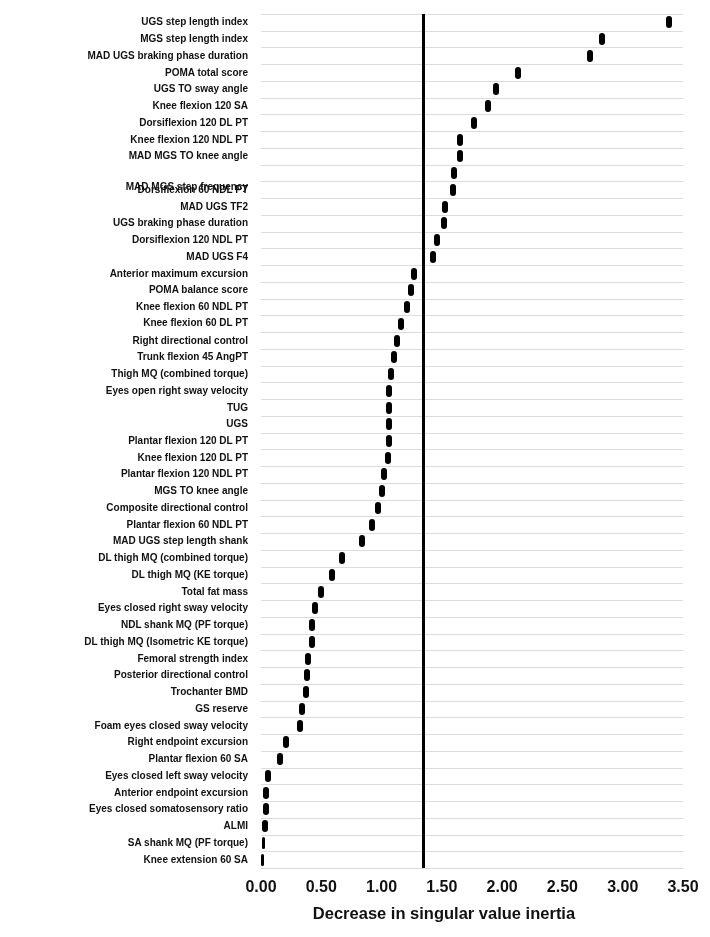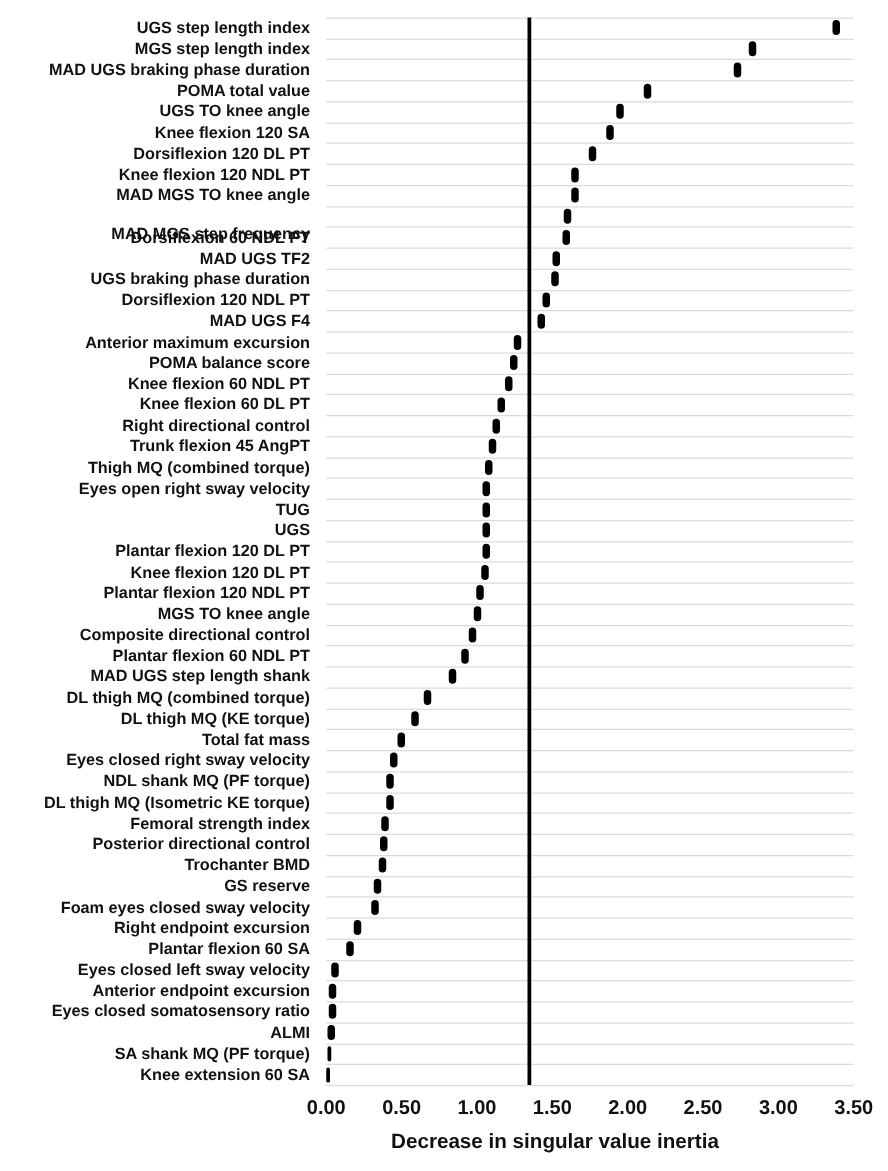--- a/index.html
+++ b/index.html
@@ -1,19 +1,19 @@
 <!DOCTYPE html>
 <html><head>
 <meta charset="utf-8">
 <style>
   html, body { margin: 0; padding: 0; background: #ffffff; }
   body { width: 710px; height: 937px; position: relative; overflow: hidden;
          font-family: "Liberation Sans", sans-serif; color: #111; }
   #chart { position: absolute; left: 0; top: 0; width: 710px; height: 937px; }
-  .row-label { position: absolute; right: 462px; font-weight: bold; font-size: 13px;
+  .row-label { position: absolute; right: 462px; font-weight: bold; font-size: 10px;
                white-space: nowrap; text-align: right; line-height: 16px; }
   .gridline { position: absolute; left: 261px; width: 422px; height: 1px; background: #dcdcdc; }
   .dot { position: absolute; width: 6px; height: 12px; border-radius: 3px; background: #000; }
   .ref-line { position: absolute; width: 3px; background: #000; }
   .tick-label { position: absolute; top: 878px; font-weight: bold; font-size: 16px;
                 transform: translateX(-50%); white-space: nowrap; }
   .x-title { position: absolute; top: 904px; left: 444px; transform: translateX(-50%);
              font-weight: bold; font-size: 16.5px; white-space: nowrap; }
 </style>
 </head>
@@ -72,23 +72,23 @@
       <div class="gridline" style="top: 817.765px; background: rgb(220, 220, 220);"></div>
       <div class="gridline" style="top: 834.51px; background: rgb(220, 220, 220);"></div>
       <div class="gridline" style="top: 851.255px; background: rgb(220, 220, 220);"></div>
       <div class="gridline" style="top: 868px; background: rgb(220, 220, 220);"></div>
       <div class="row-label" style="top: 14.3725px;">UGS step length index</div>
       <div class="dot" title="UGS step length index: 3.38" style="width: 6px; left: 665.531px; top: 16.3725px; background: rgb(0, 0, 0);"></div>
       <div class="row-label" style="top: 31.1176px;">MGS step length index</div>
       <div class="dot" title="MGS step length index: 2.83" style="width: 6px; left: 599.217px; top: 33.1176px; background: rgb(0, 0, 0);"></div>
       <div class="row-label" style="top: 47.8627px;">MAD UGS braking phase duration</div>
       <div class="dot" title="MAD UGS braking phase duration: 2.73" style="width: 6px; left: 587.16px; top: 49.8627px; background: rgb(0, 0, 0);"></div>
-      <div class="row-label" style="top: 64.6078px;">POMA total value</div>
+      <div class="row-label" style="top: 64.6078px;">POMA total score</div>
       <div class="dot" title="POMA total score: 2.13" style="width: 6px; left: 514.817px; top: 66.6078px; background: rgb(0, 0, 0);"></div>
-      <div class="row-label" style="top: 81.3529px;">UGS TO knee angle</div>
+      <div class="row-label" style="top: 81.3529px;">UGS TO sway angle</div>
       <div class="dot" title="UGS TO knee angle: 1.95" style="width: 6px; left: 493.114px; top: 83.3529px; background: rgb(0, 0, 0);"></div>
       <div class="row-label" style="top: 98.098px;">Knee flexion 120 SA</div>
       <div class="dot" title="Knee flexion 120 SA: 1.88" style="width: 6px; left: 484.674px; top: 100.098px; background: rgb(0, 0, 0);"></div>
       <div class="row-label" style="top: 114.843px;">Dorsiflexion 120 DL PT</div>
       <div class="dot" title="Dorsiflexion 120 DL PT: 1.77" style="width: 6px; left: 471.411px; top: 116.843px; background: rgb(0, 0, 0);"></div>
       <div class="row-label" style="top: 131.588px;">Knee flexion 120 NDL PT</div>
       <div class="dot" title="Knee flexion 120 NDL PT: 1.65" style="width: 6px; left: 456.943px; top: 133.588px; background: rgb(0, 0, 0);"></div>
       <div class="row-label" style="top: 148.333px;">MAD MGS TO knee angle</div>
       <div class="dot" title="MAD MGS TO knee angle: 1.65" style="width: 6px; left: 456.943px; top: 150.333px; background: rgb(0, 0, 0);"></div>
       <div class="row-label" style="top: 179px;">MAD MGS step frequency</div>

